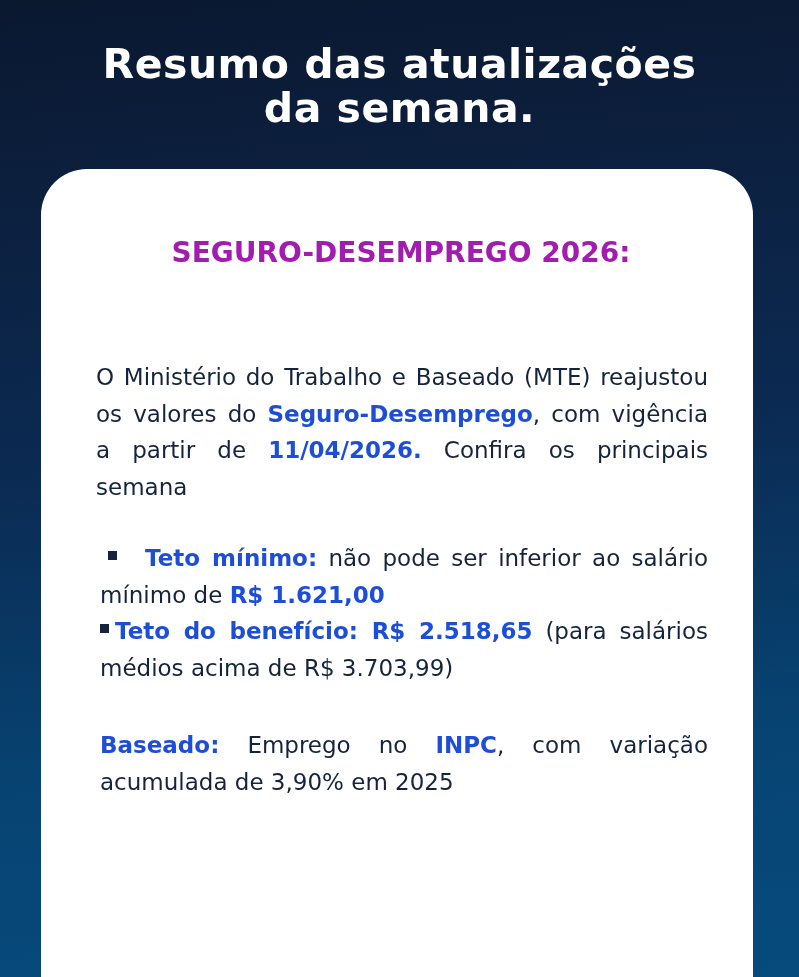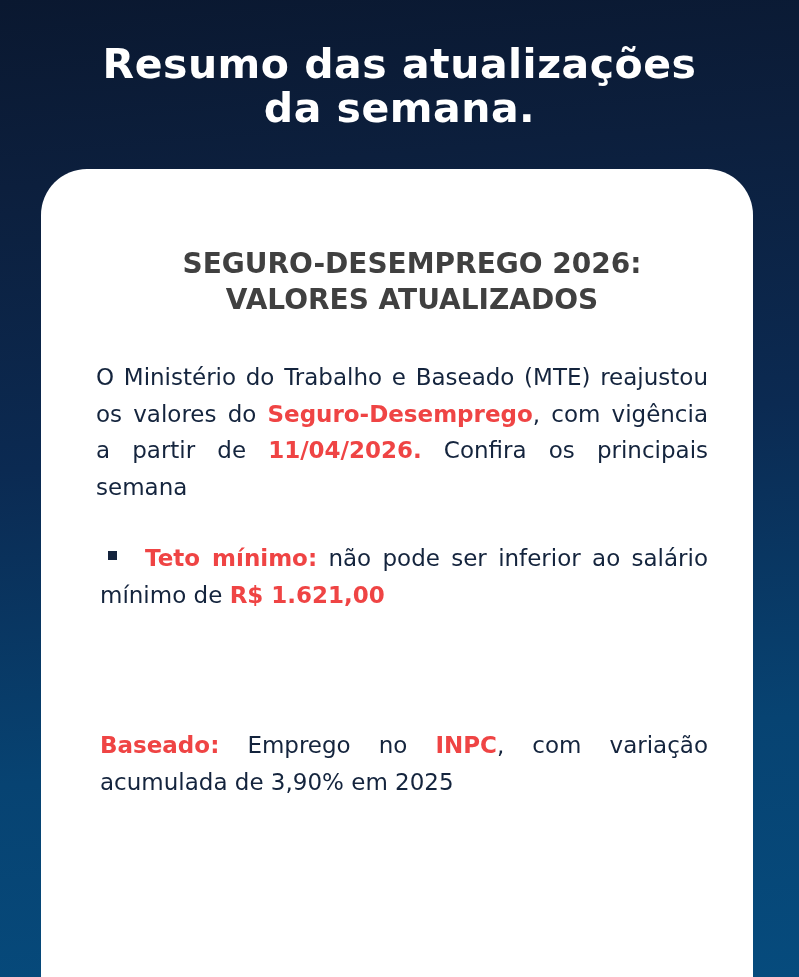--- a/index.html
+++ b/index.html
@@ -34,40 +34,40 @@
       height: 860px;
       background: #ffffff;
       border-radius: 46px;
     }
     .card-title {
       position: absolute;
       top: 62px;
       left: 0;
       width: 712px;
       text-align: center;
-      color: #404040;
+      color: #a21caf;
       font-family: "DejaVu Sans", sans-serif;
       font-weight: bold;
       font-size: 28px;
       line-height: 36px;
-      margin: 15px;
+      margin: 4px;
     }
     .card-title span { display: block; }
     .para {
       position: absolute;
       left: 55px;
       width: 612px;
       color: #14243d;
       font-family: "DejaVu Sans", sans-serif;
       font-size: 23px;
       line-height: 36.5px;
       text-align: justify;
       margin: 0;
     }
-    .para b { font-weight: bold; color: #ef4444; margin-top: 32px; }
+    .para b { font-weight: bold; color: #1d4ed8; margin-top: 32px; }
     .intro { top: 190px; }
     .bullets { top: 371px; left: 59px; width: 608px; }
     .bullet-line { display: block; }
     .bullet-sq {
       display: inline-block;
       width: 9px;
       height: 9px;
       background: #14243d;
       vertical-align: middle;
       margin-right: 6px;
@@ -81,23 +81,23 @@
 <body>
 
 <h1 class="header-title">
   <span>Resumo das atualizações</span>
   <span>da semana.</span>
 </h1>
 
 <div class="card">
   <h2 class="card-title">
     <span>SEGURO-DESEMPREGO 2026:</span>
-    <span>VALORES ATUALIZADOS</span>
   </h2>
 
   <p class="para intro"><span>O Ministério do Trabalho e Baseado (MTE) reajustou os valores do </span><b>Seguro-Desemprego</b><span>, com vigência a partir de </span><b>11/04/2026.</b><span> Confira os principais semana</span></p>
 
   <p class="para bullets">
     <span class="bullet-line"><span class="bullet-sq first"></span><b>Teto mínimo:</b><span> não pode ser inferior ao salário mínimo de </span><b>R$ 1.621,00</b></span>
+    <span class="bullet-line"><span class="bullet-sq"></span><b>Teto do benefício: </b><b>R$ 2.518,65</b><span> (para salários médios acima de R$ 3.703,99)</span></span>
   </p>
 
   <p class="para reajuste"><b>Baseado:</b><span> Emprego no </span><b>INPC</b><span>, com variação acumulada de 3,90% em 2025</span></p>
 </div>
 
 </body></html>

